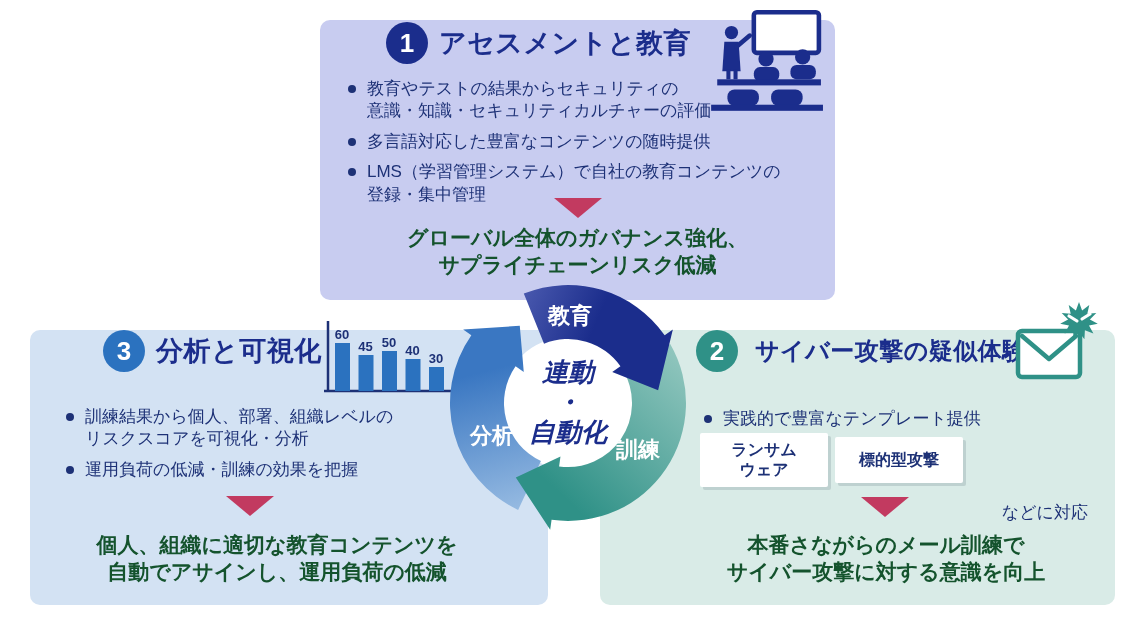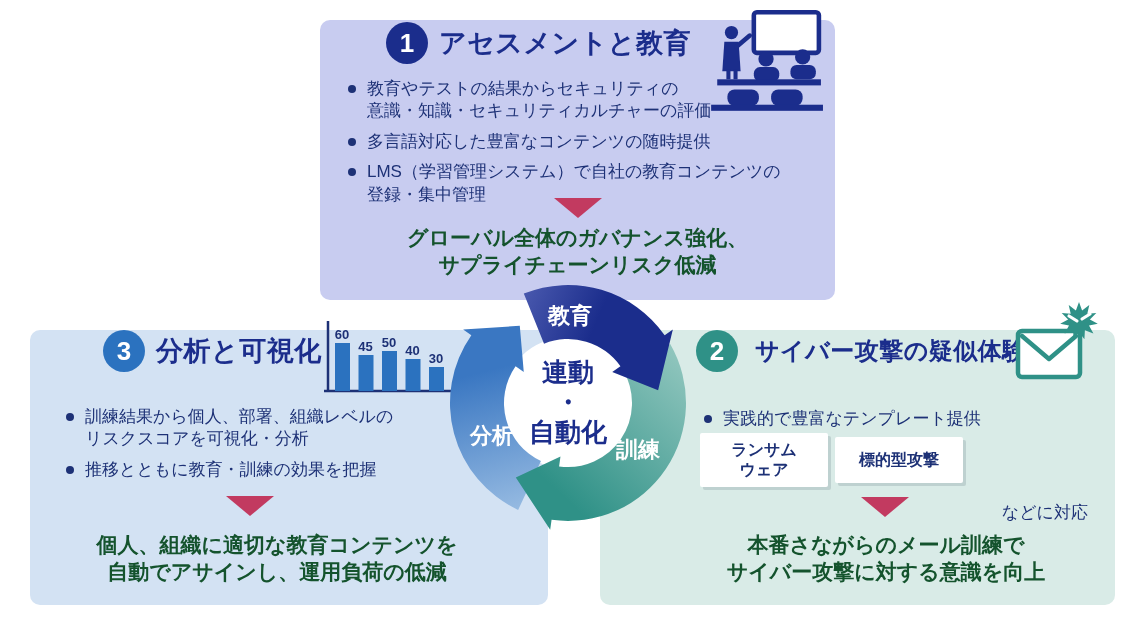--- a/index.html
+++ b/index.html
@@ -54,21 +54,21 @@
        display:flex;align-items:center;justify-content:center;text-align:center;
        font-size:16px;font-weight:bold;color:#1d3176;line-height:1.25;}
   .tag-1{width:128px;min-height:54px;}
   .tag-2{width:132px;min-height:54px;}
   .tag-3{width:128px;min-height:46px;margin-top:4px;}
   .tags-note{position:absolute;right:18px;top:162px;font-size:17px;color:#1d3176;margin:9px;}
 
   .cycle-svg{position:absolute;left:438px;top:273px;z-index:5;}
   .cycle-label{font-size:22px;font-weight:bold;fill:#ffffff;}
   .cycle-center{position:absolute;left:478px;top:357px;width:180px;z-index:6;
-                text-align:center;font-size:26px;font-weight:bold;color:#1b2d8c;line-height:1.16;}
+                text-align:center;font-size:26px;font-weight:bold;color:#1b2d8c;line-height:1.16;font-style:italic;}
 </style>
 </head>
 <body>
 
 <div class="stage">
 
   <section class="box box-top">
     <div class="hdr">
       <span class="badge badge-navy">1</span>
       <h2 class="title" style="margin:0">アセスメントと教育</h2>
@@ -134,21 +134,21 @@
         </g>
     </svg>
     <ul class="bullets">
       <li>
           <span class="dot"></span>
           <span class="preline">訓練結果から個人、部署、組織レベルの
 リスクスコアを可視化・分析</span>
         </li>
       <li>
           <span class="dot"></span>
-          <span class="preline">推移とともに教育・訓練の効果を把握</span>
+          <span class="preline">運用負荷の低減・訓練の効果を把握</span>
         </li>
     </ul>
     <span class="tri"></span>
     <p class="outcome preline">個人、組織に適切な教育コンテンツを
 自動でアサインし、運用負荷の低減</p>
   </section>
 
   <section class="box box-right">
     <div class="hdr">
       <span class="badge badge-teal">2</span>

